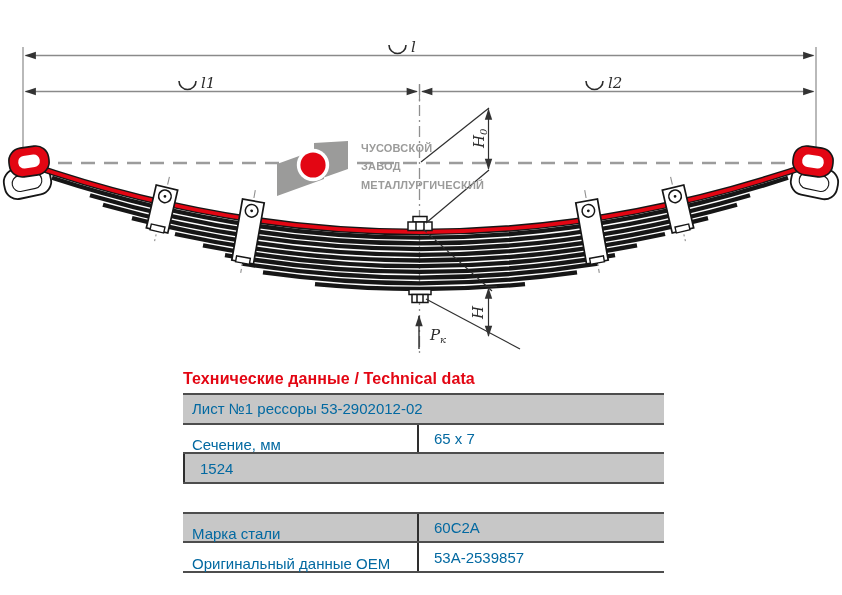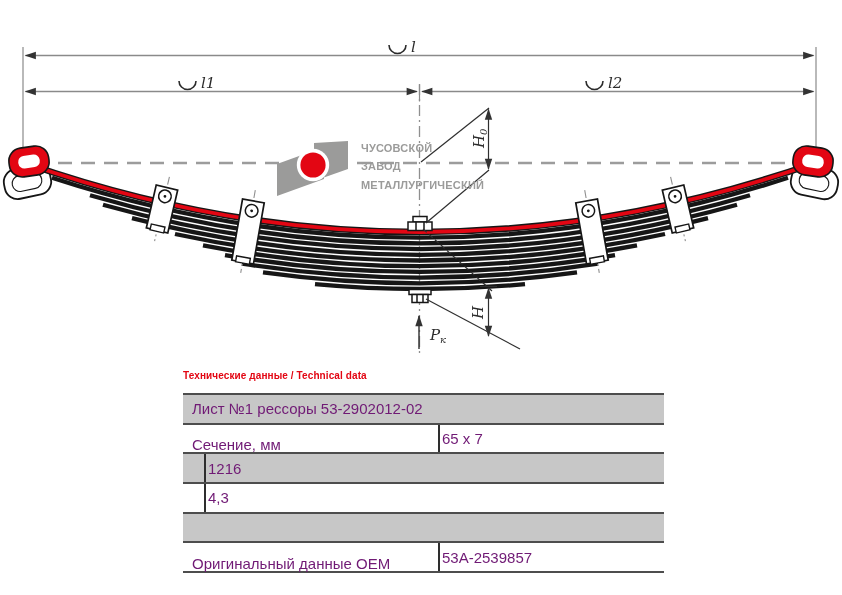--- a/index.html
+++ b/index.html
@@ -7,30 +7,30 @@
         font-family:"Liberation Sans",sans-serif;}
   .page svg{position:absolute;left:0;top:0;}
 
   
   .logo-text{position:absolute;left:361px;top:139px;color:#9b9b9a;
              font-weight:bold;font-size:11px;line-height:18.4px;letter-spacing:.2px;
              font-family:"Liberation Sans",sans-serif;white-space:nowrap;}
 
   
   .tbl-title{position:absolute;left:183px;top:370px;color:#e30613;
-             font-weight:bold;font-size:10px;letter-spacing:.1px;}
-  .tbl{position:absolute;left:183px;top:393px;width:481px;font-size:15px;color:#701a75;
+             font-weight:bold;font-size:16px;letter-spacing:.1px;}
+  .tbl{position:absolute;left:183px;top:393px;width:481px;font-size:15px;color:#0369a1;
        border-bottom:2px solid #4d4d4d;}
   .trow{display:flex;height:27.7px;border-top:2px solid #4d4d4d;align-items:stretch;
         background:#fff;}
   .trow.g{background:#c7c7c7;}
   .tcell{display:flex;align-items:center;box-sizing:border-box;}
   .tcell.full{width:100%;padding-left:9px;}
   .tcell.lab{width:234px;padding-left:9px;margin-top:12px;}
-  .tcell.val{flex:1;border-left:2px solid #2e2e2e;padding-left:2px;margin-left:21px;}
+  .tcell.val{flex:1;border-left:2px solid #2e2e2e;padding-left:15px;}
 
   
   .dim{font-family:"DejaVu Serif",serif;font-style:italic;font-size:15px;fill:#2b2b2b;}
   .dim-sub{font-size:10px;}
 </style>
 </head>
 <body>
 
 <div class="page">
 
@@ -185,26 +185,27 @@
 
 <div class="tbl">
   <div class="trow g">
     <div class="tcell full">Лист №1 рессоры 53-2902012-02</div>
   </div>
   <div class="trow">
     <div class="tcell lab">Сечение, мм</div>
     <div class="tcell val">65 x 7</div>
   </div>
   <div class="trow g">
-    <div class="tcell val">1216</div>
+    <div class="tcell val">1524</div>
   </div>
   <div class="trow">
-    <div class="tcell val">4,3</div>
   </div>
   <div class="trow g">
+    <div class="tcell lab">Марка стали</div>
+    <div class="tcell val">60С2А</div>
   </div>
   <div class="trow">
     <div class="tcell lab">Оригинальный данные OEM</div>
     <div class="tcell val">53А-2539857</div>
   </div>
 </div>
 
 </div>
 
 </body></html>

